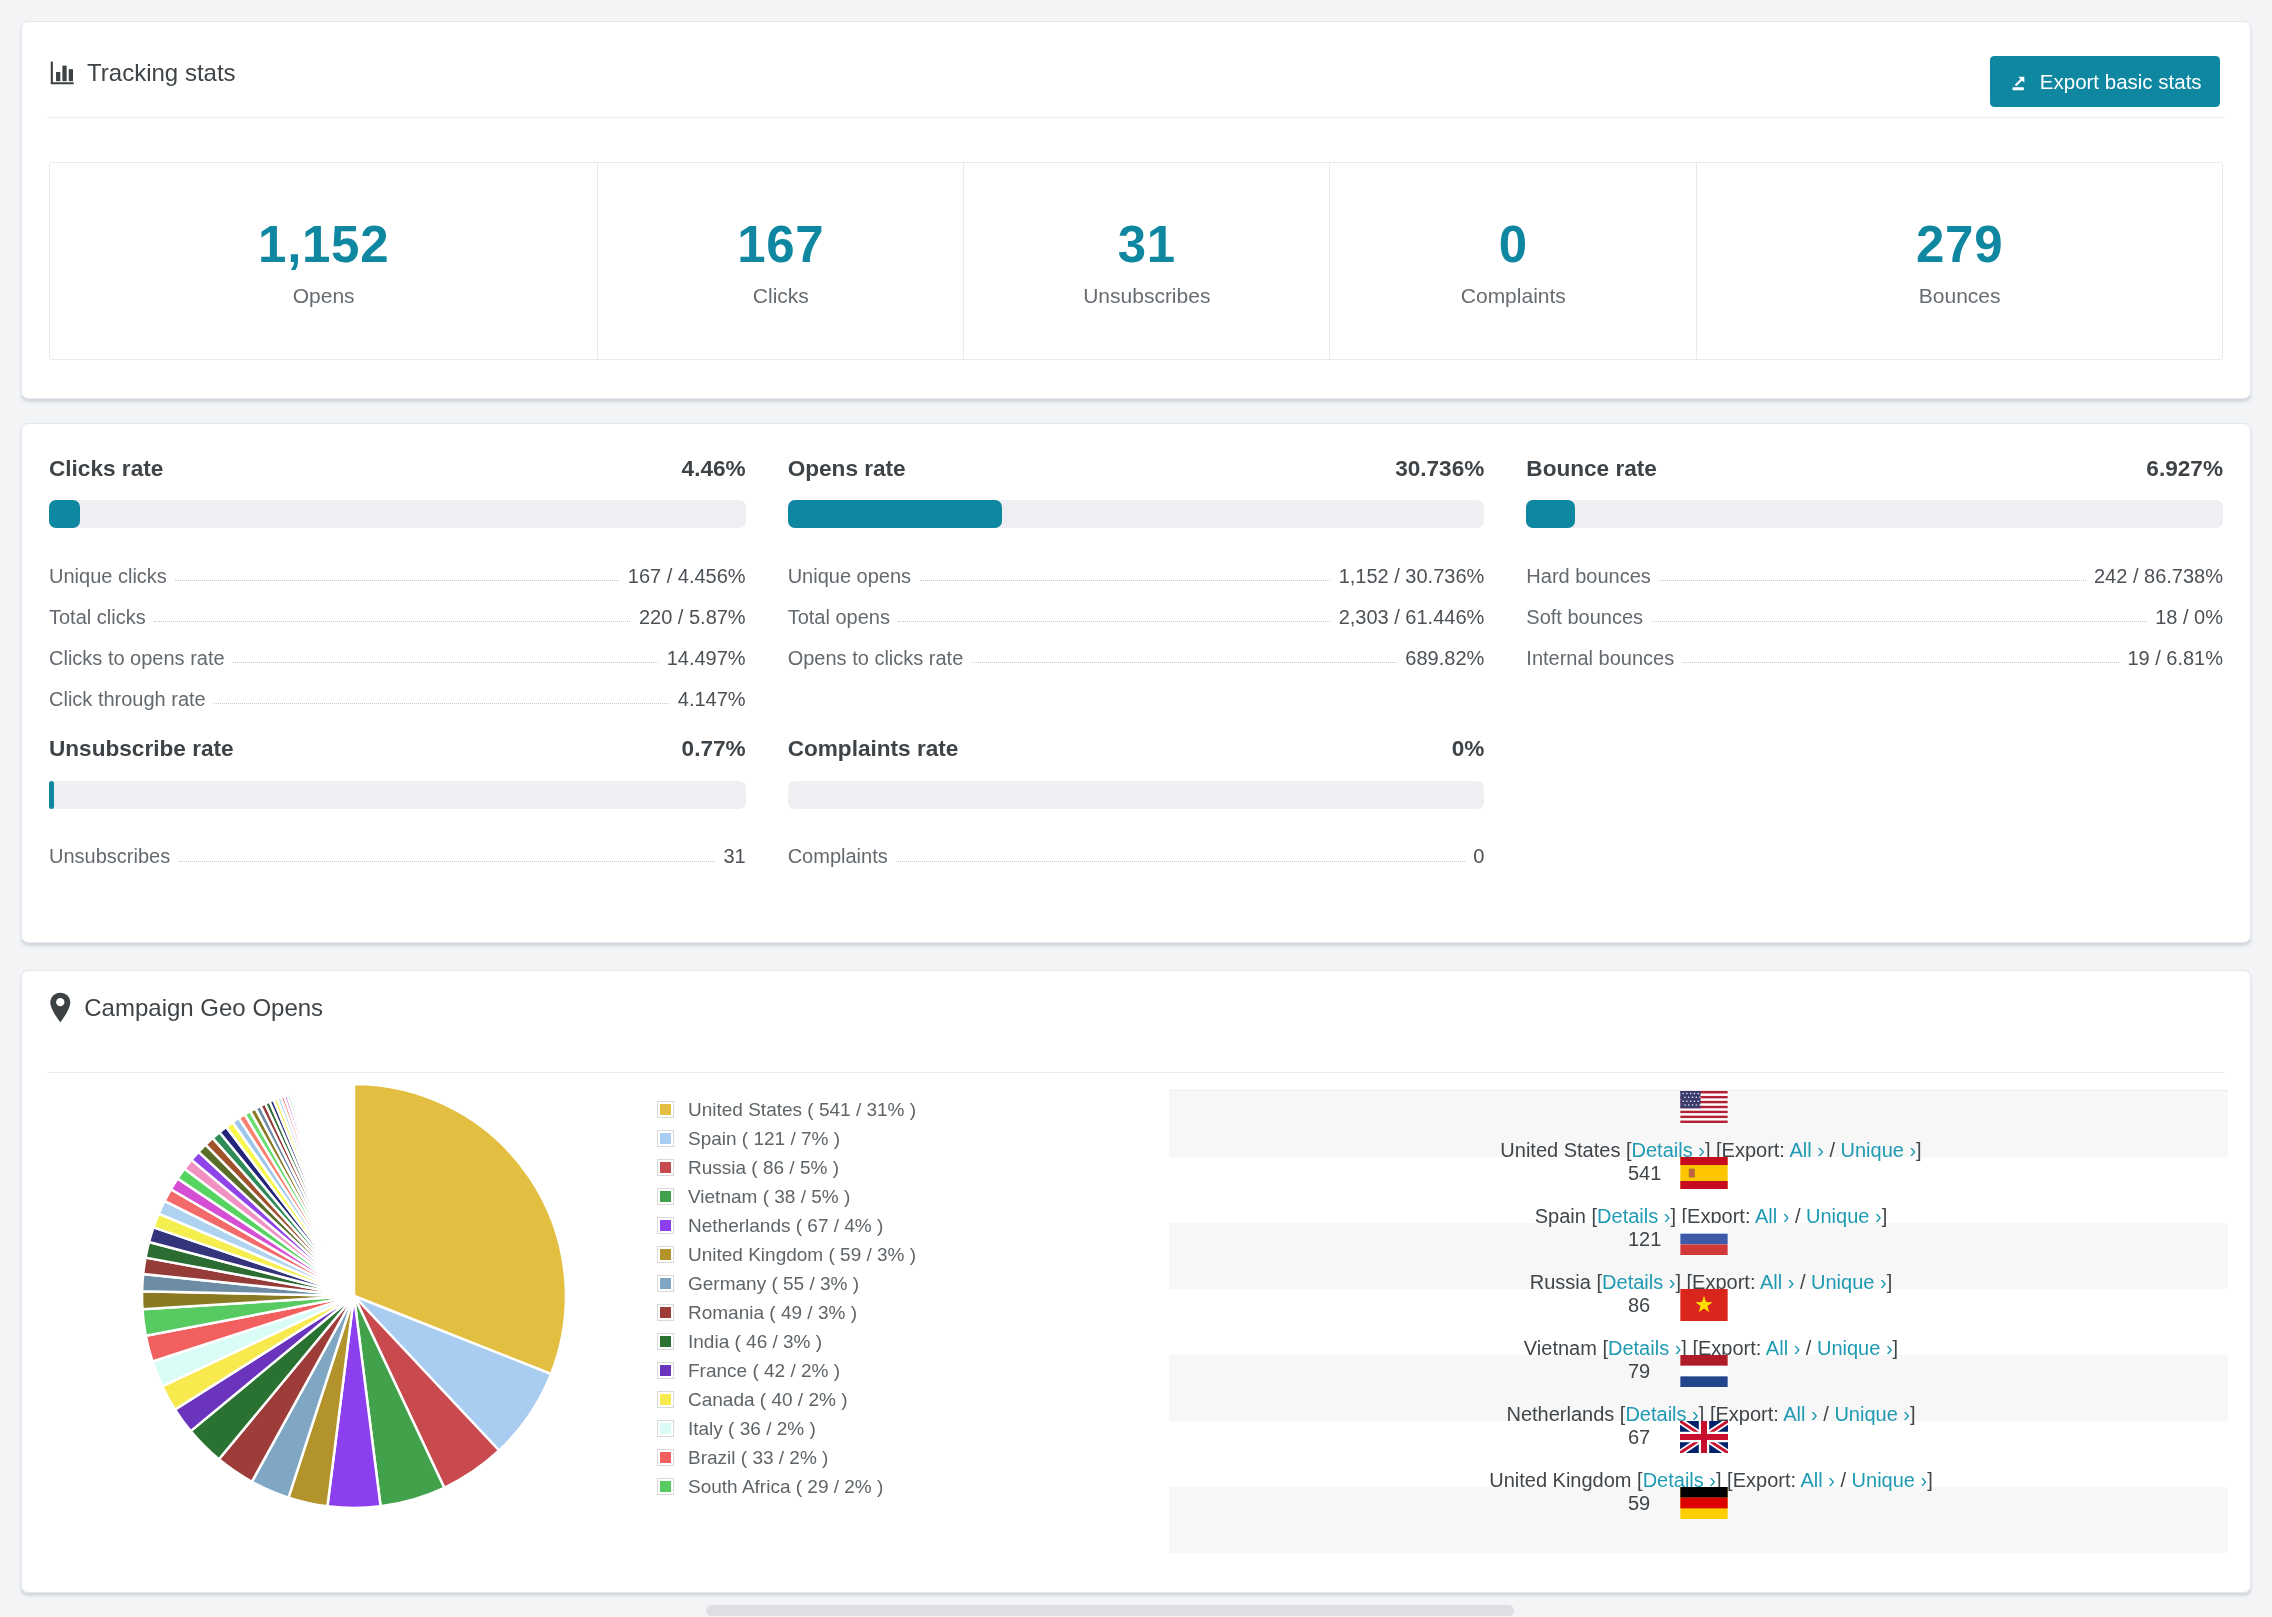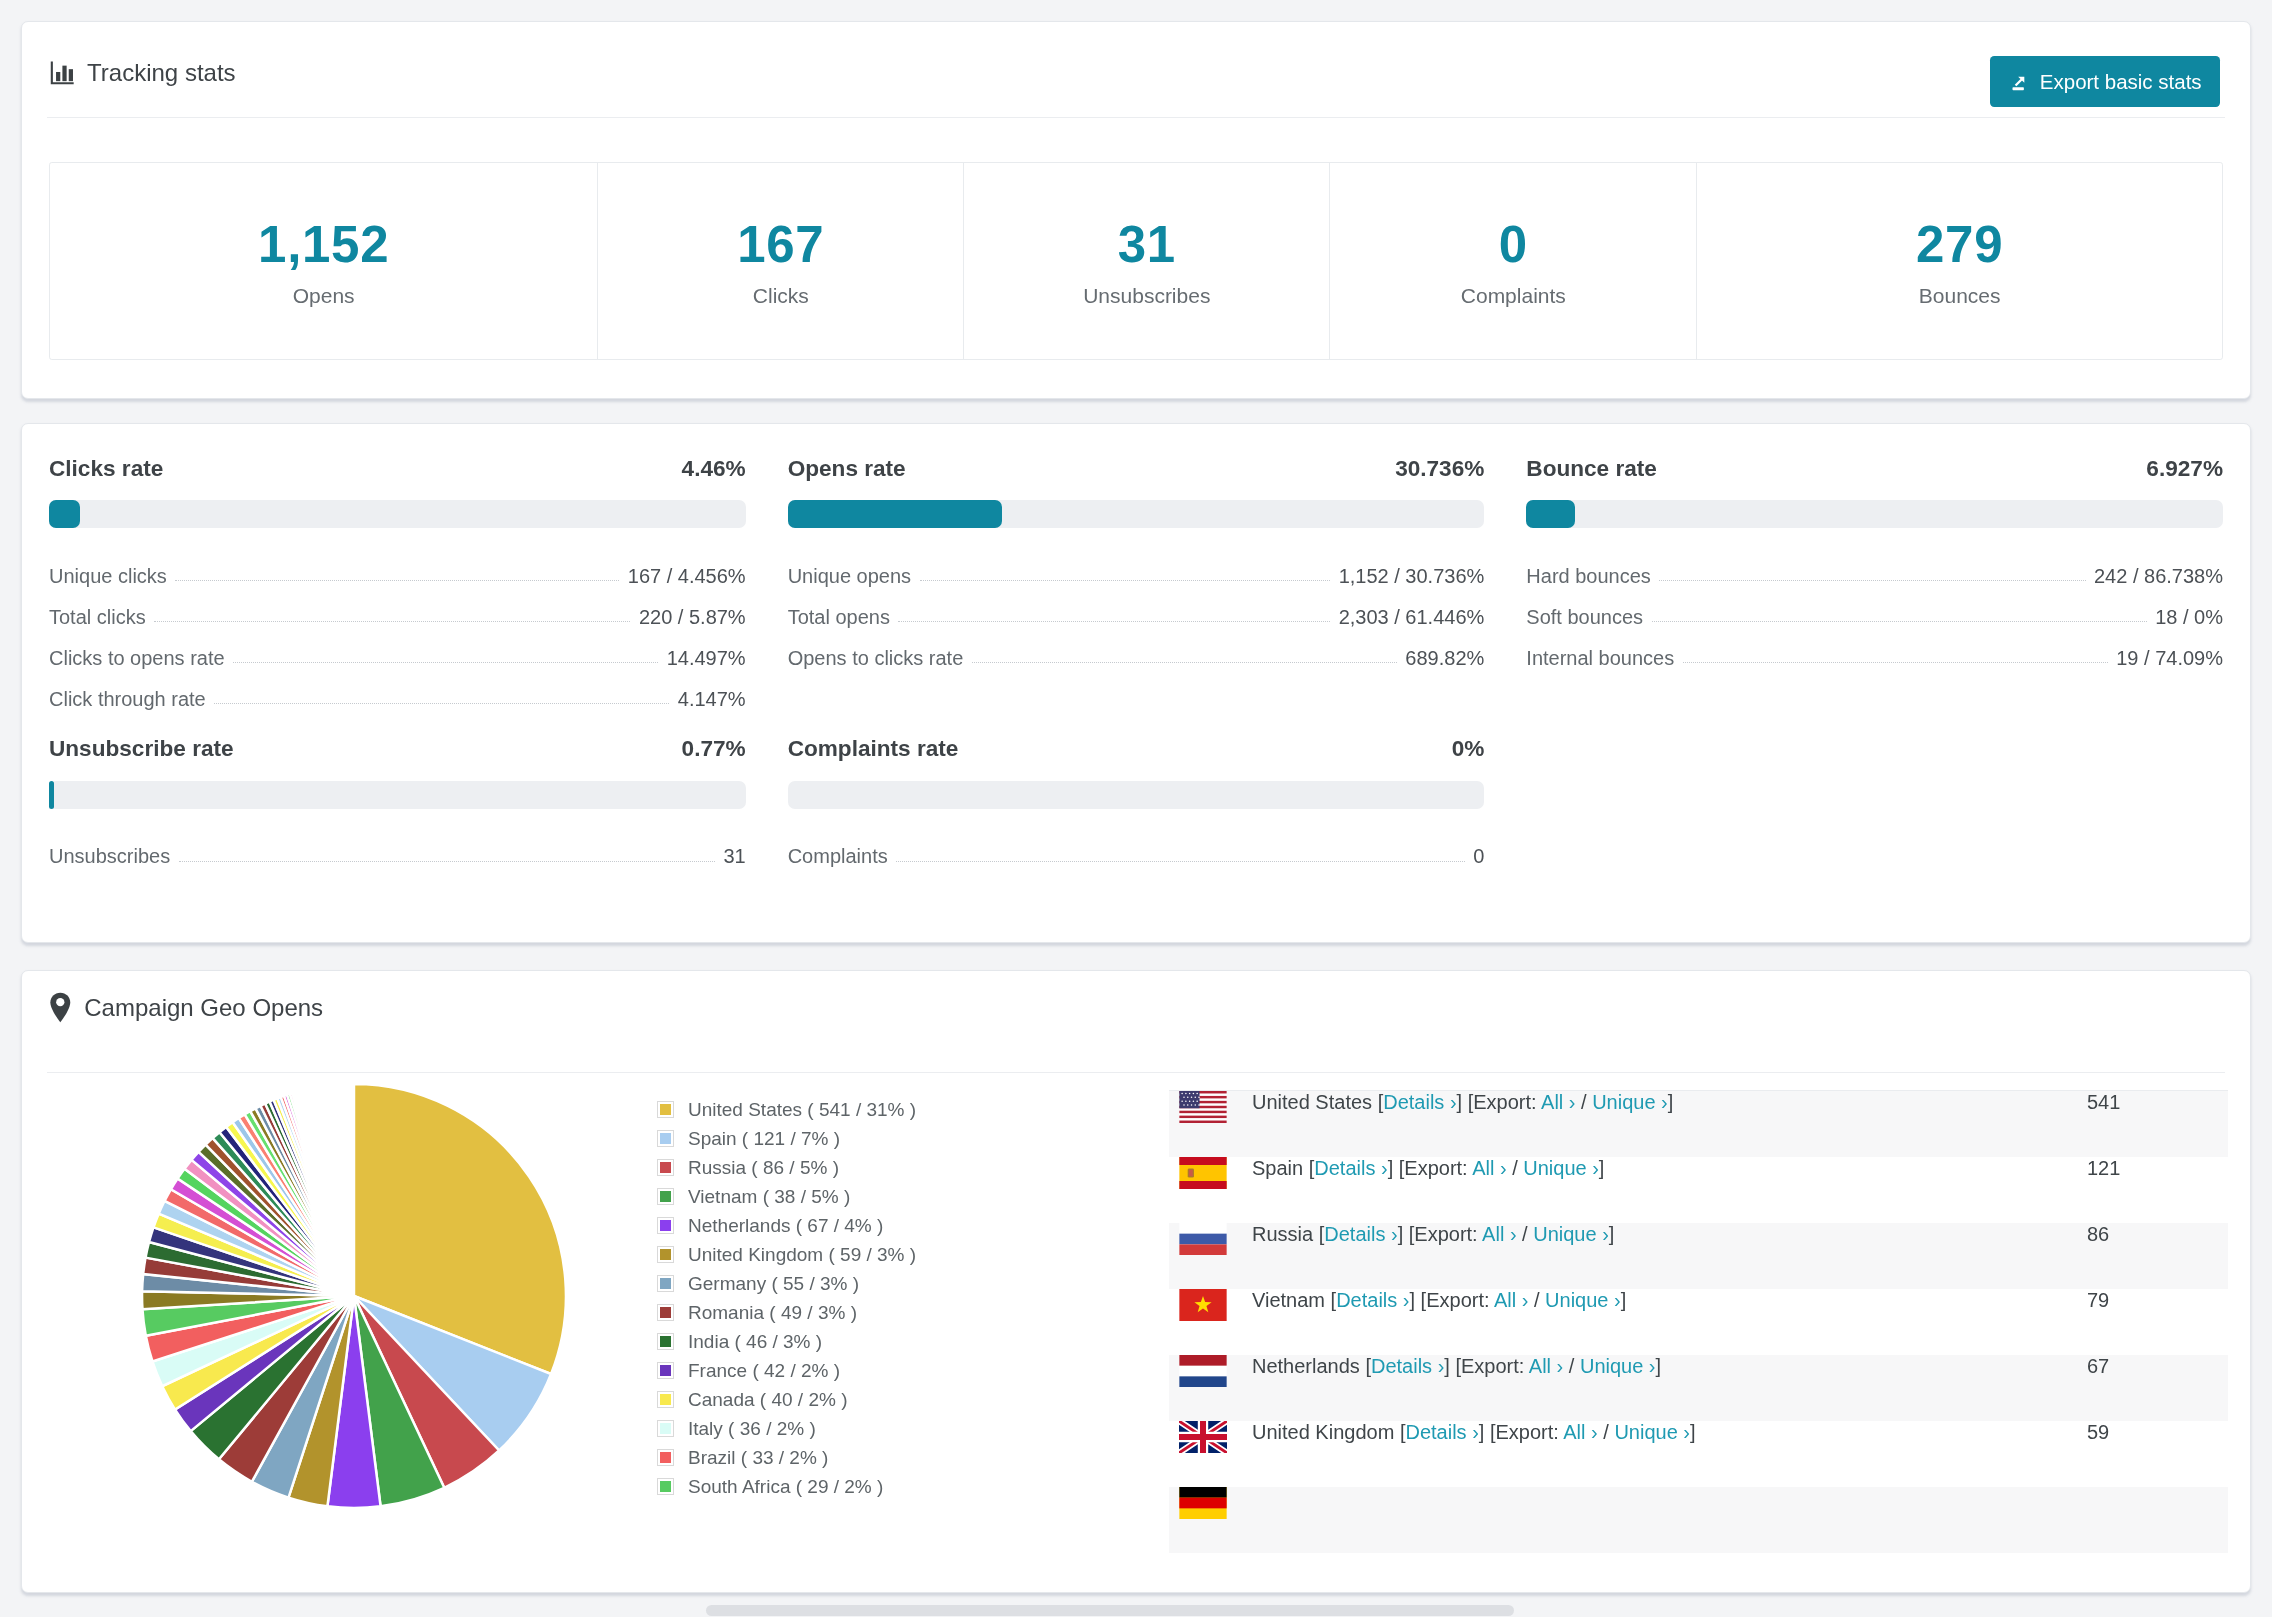--- a/index.html
+++ b/index.html
@@ -79,21 +79,21 @@
   .legend-swatch i { display:block; width:100%; height:100%; }
   .legend-label { font-size:19px; color:#5e6468; }
 
   #geo-table {
     position:absolute; left:1147px; top:119px; width:1059px; height:478px;
     overflow:hidden; border-top:0.7px solid #eaecef;
   }
   .t-header { display:flex; align-items:center; height:52px; font-size:20px; color:#4a5054; }
   .t-header .hc { padding-left:85px; flex:1; }
   .t-header .ht { width:141px; }
-  .t-row { display:flex; align-items:flex-start; height:66px; font-size:20px; color:#3f4549; }
+  .t-row { display:flex; align-items:center; height:66px; font-size:20px; color:#3f4549;flex-direction:column; }
   .t-row.alt { background:#f7f7f8; }
   .t-flag { margin-left:10px; width:48px; height:32px; flex:0 0 48px; }
   .t-flag svg { display:block; }
   .t-name { flex:1; margin-left:25px; white-space:nowrap; }
   .t-total { width:141px; }
   .t-name a { color:#1f9ab2; text-decoration:none; cursor:pointer; }
   .t-name .dim { color:#3f4549; }
 
   #h-scroll-thumb {
     position:absolute; left:706px; top:1605px; width:808px; height:10.6px;
@@ -220,21 +220,21 @@
        <span class="val">242 / 86.738%</span>
      </div>
           <div class="drow">
        <span class="lbl">Soft bounces</span>
        <span class="leader"></span>
        <span class="val">18 / 0%</span>
      </div>
           <div class="drow">
        <span class="lbl">Internal bounces</span>
        <span class="leader"></span>
-       <span class="val">19 / 74.09%</span>
+       <span class="val">19 / 6.81%</span>
      </div>
         </div>
       </div>
       <div>
         <div class="rate-head">
       <span>Unsubscribe rate</span>
       <span>0.77%</span>
         </div>
     <div class="rate-bar">
       <div class="rate-fill" style="width:0.77%;"></div>

